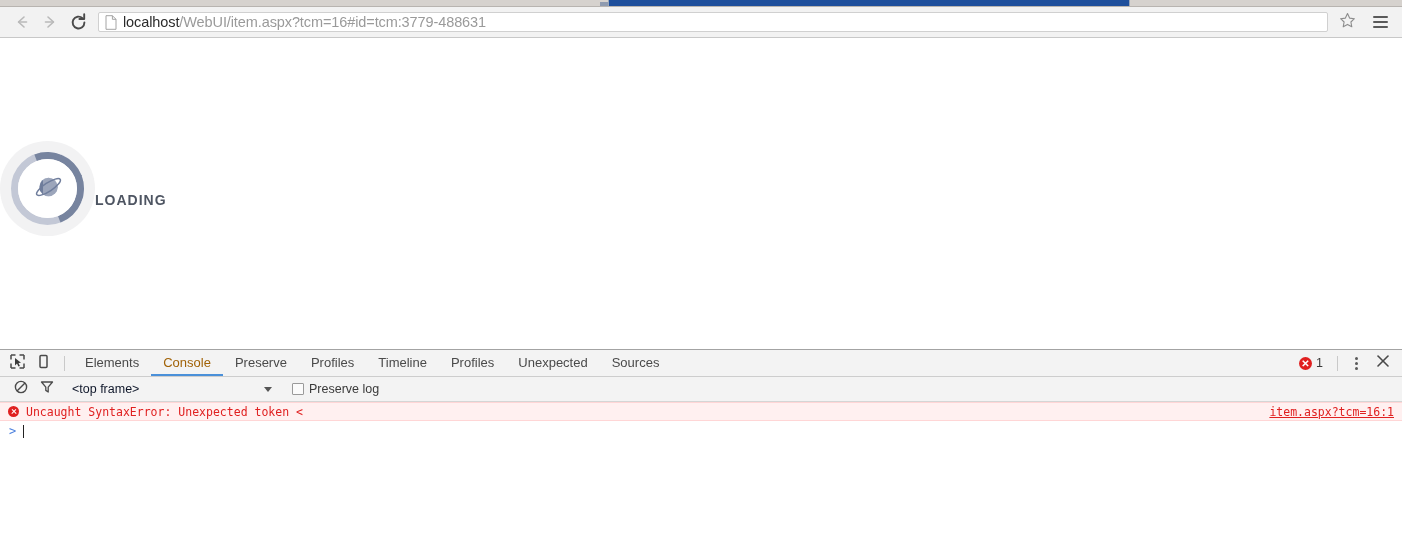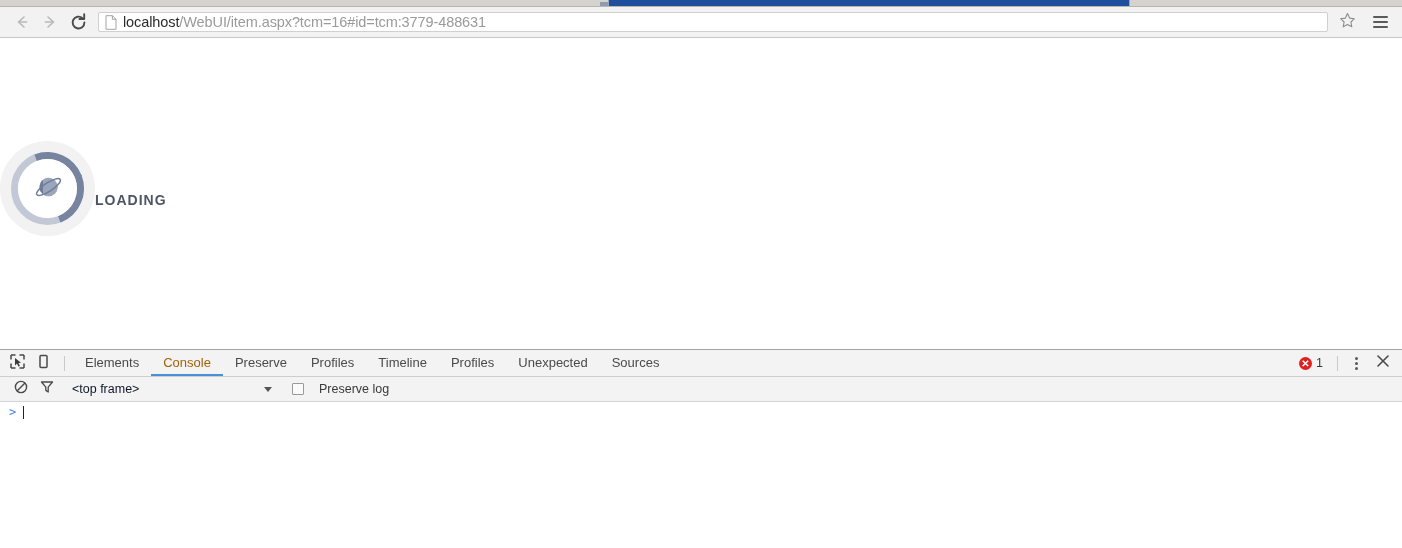--- a/index.html
+++ b/index.html
@@ -303,21 +303,21 @@
   }
   .caret {
     width: 0; height: 0;
     border-left: 4.5px solid transparent;
     border-right: 4.5px solid transparent;
     border-top: 5px solid #555;
   }
   .preserve-wrap {
     display: flex;
     align-items: center;
-    gap: 15px;
+    gap: 5px;
     margin-left: 20px;
   }
   .cbox {
     width: 12px;
     height: 12px;
     border: 1px solid #9a9a9a;
     background: #fbfbfb;
     border-radius: 1px;
     box-sizing: border-box;
   }
@@ -563,19 +563,24 @@
       <span class="caret"></span>
     </div>
 
     <div class="preserve-wrap">
       <span class="cbox"></span>
       <span class="preserve-label">Preserve log</span>
     </div>
   </div>
 
   <div class="console-body">
+    <div class="console-error-row">
+      <span class="err-icon-sm"></span>
+      <span class="err-text">Uncaught SyntaxError: Unexpected token &lt;</span>
+      <span class="err-src">item.aspx?tcm=16:1</span>
+    </div>
     <div class="console-prompt-row">
       <span class="prompt-chevron">&gt;</span>
       <span class="prompt-caret"></span>
     </div>
     <div class="console-filler"></div>
   </div>
 </div>
 
 </body></html>

